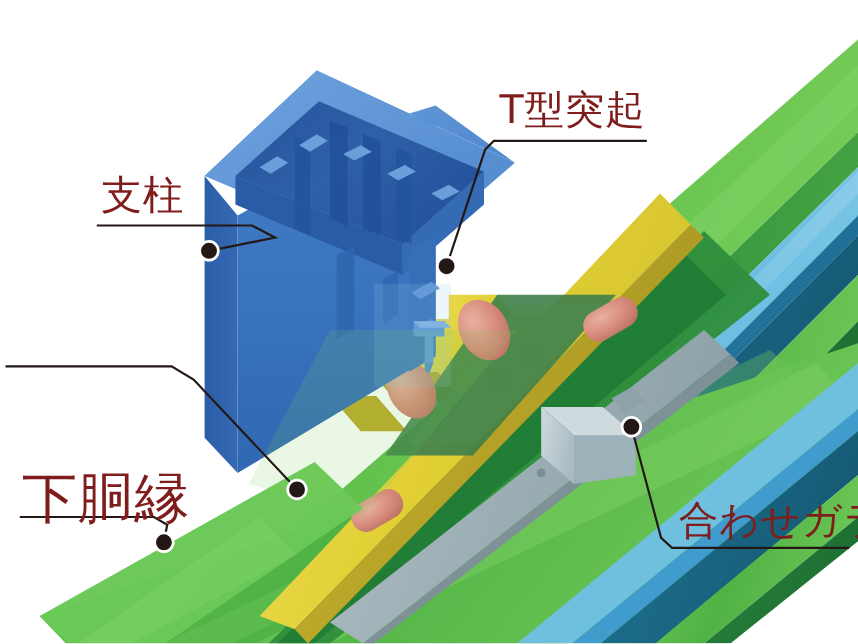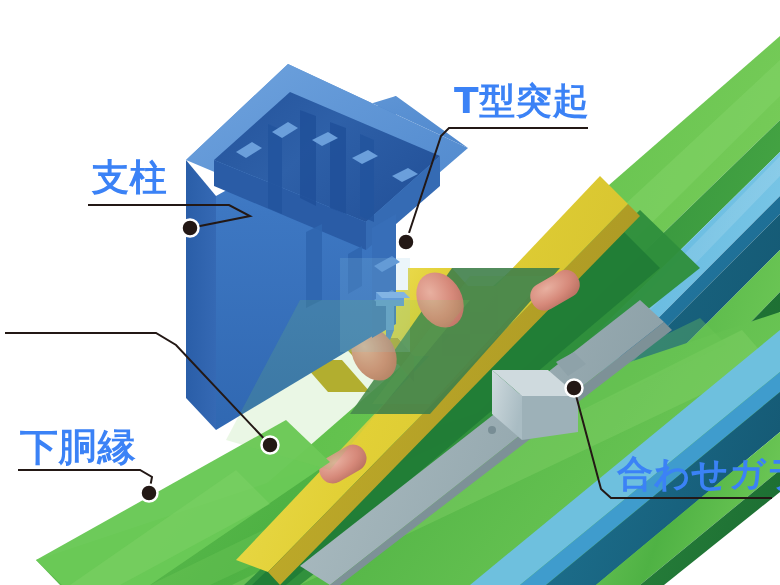--- a/index.html
+++ b/index.html
@@ -2,26 +2,26 @@
 <html><head>
 <meta charset="utf-8">
 <title>Assembly Diagram</title>
 <style>
   html,body{margin:0;padding:0;background:#ffffff;}
   body{width:780px;height:585px;overflow:hidden;
        font-family:"Liberation Sans","DejaVu Sans",sans-serif;}
   #stage{position:relative;width:780px;height:585px;background:#fff;}
   #art{position:absolute;left:0;top:0;width:780px;height:585px;}
   #labels{position:absolute;left:0;top:0;width:780px;height:585px;}
-  .lbl{position:absolute;white-space:nowrap;color:#3b82f6;
+  .lbl{position:absolute;white-space:nowrap;color:#7f1d1d;
        font-family:"DejaVu Sans","Liberation Sans",sans-serif;
-       font-weight:700;letter-spacing:.02em;line-height:1;}
+       font-weight:400;letter-spacing:.02em;line-height:1;}
   .lbl-shichu{left:92px;  top:159px; font-size:37px;}
   .lbl-bracket{left:13px; top:285px; font-size:37px;}
-  .lbl-doubuchi{left:20px;top:428px; font-size:38px;}
+  .lbl-doubuchi{left:20px;top:428px; font-size:50px;}
   .lbl-tgata{left:454px;  top:83px;  font-size:36px;}
   .lbl-glass{left:617px;  top:456px; font-size:36px;}
 </style>
 </head>
 <body>
 
 <div id="stage">
 
   <svg id="art" viewBox="0 0 780 585">
     <defs>

